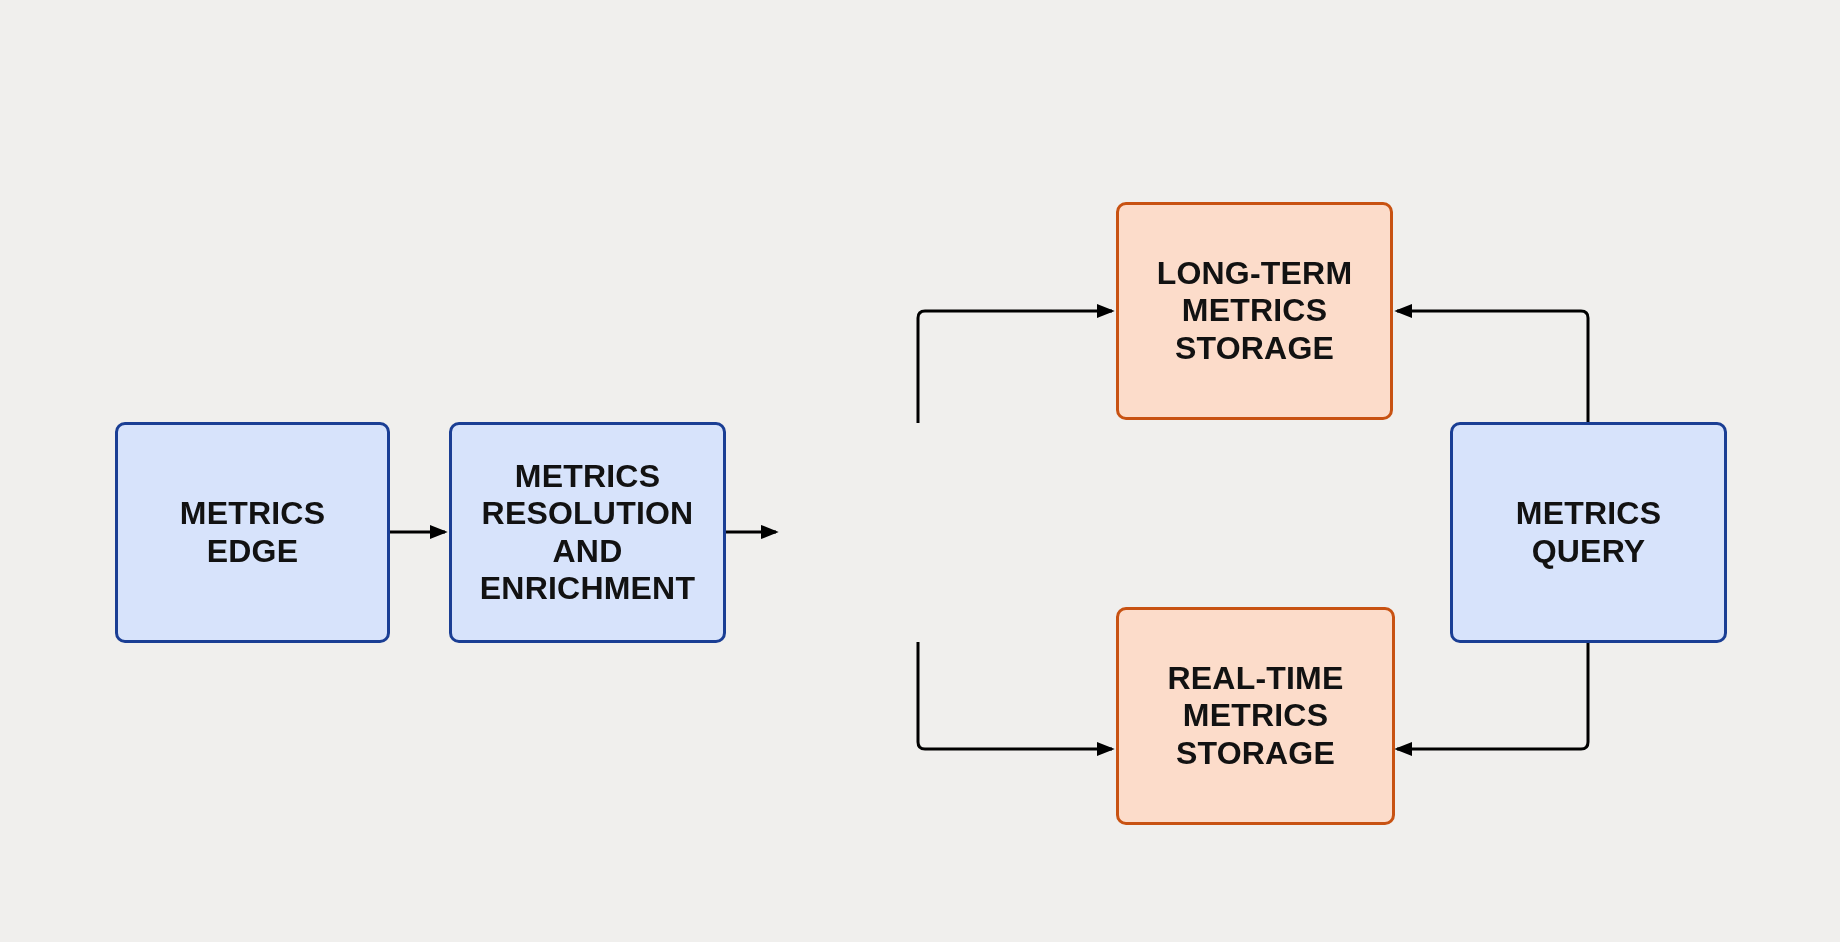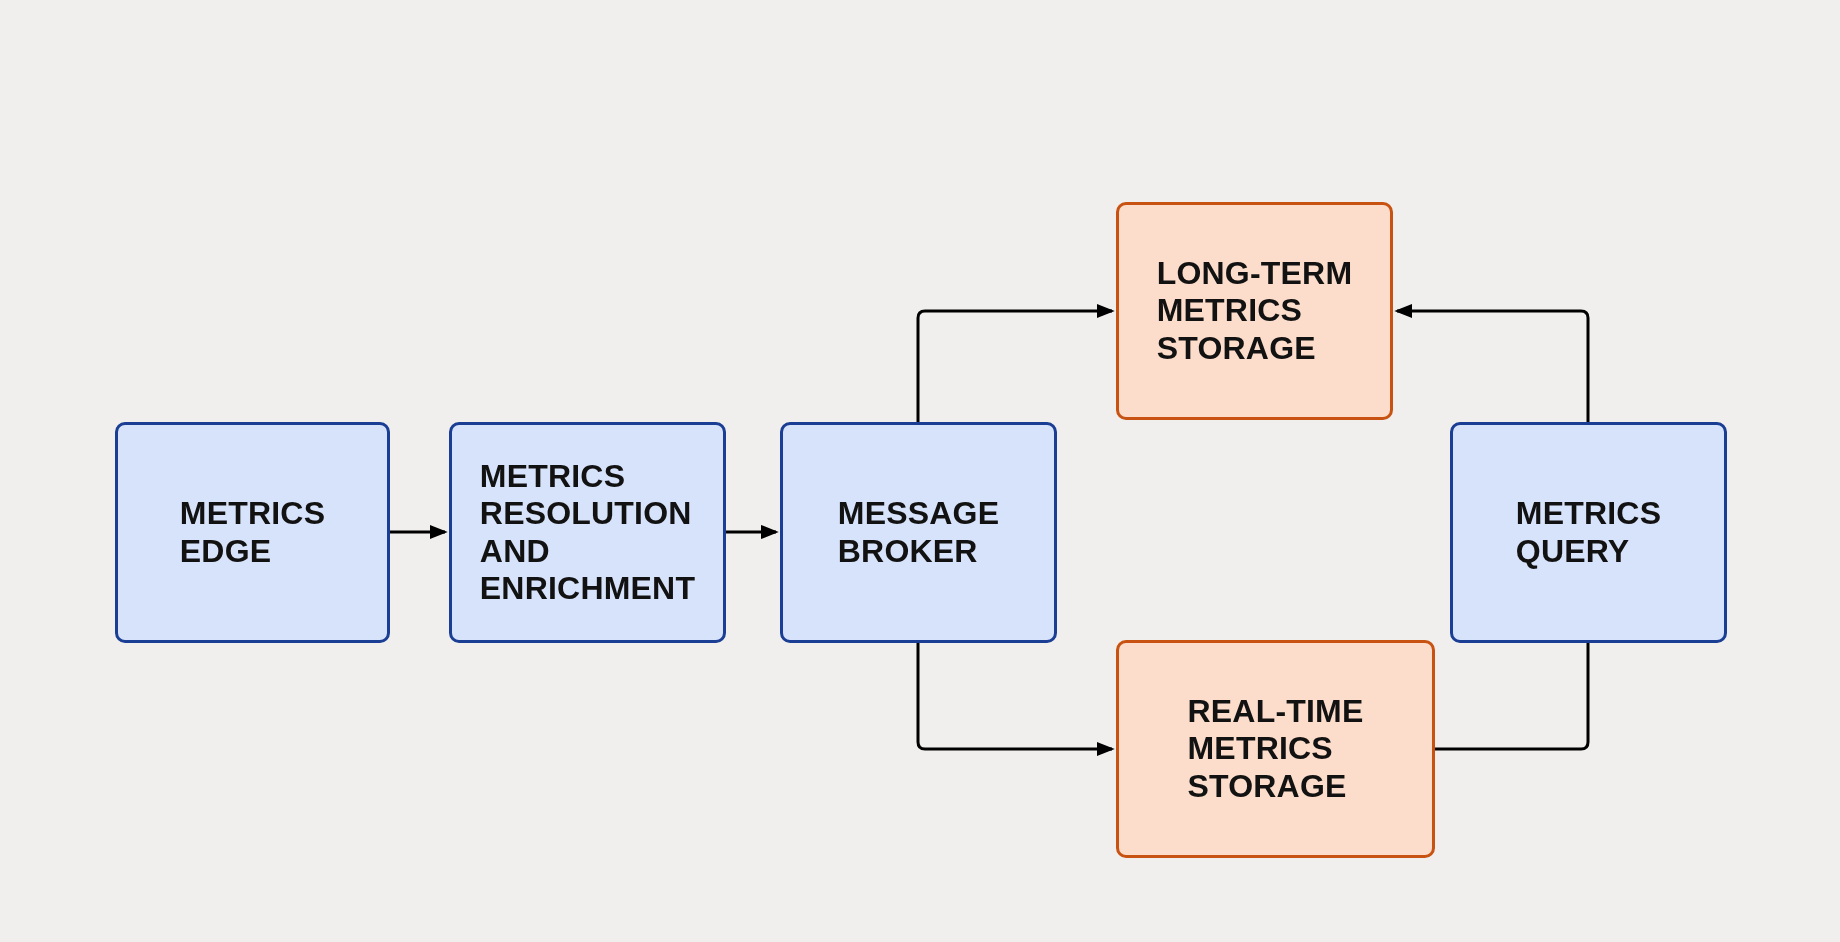--- a/index.html
+++ b/index.html
@@ -43,20 +43,21 @@
     stroke: var(--connector, #000);
     stroke-width: 3;
     stroke-linejoin: round;
   }
   .arrowhead-shape { fill: var(--connector, #000); }
   .node {
     position: absolute;
     display: flex;
     align-items: center;
     justify-content: center;
+    text-align: center;
     border-radius: 10px;
     border: 3px solid;
     padding: 0 8px;
   }
   .node.processing {
     background: var(--processing-fill, #d7e3fb);
     border-color: var(--processing-border, #1a3e94);
   }
   .node.storage {
     background: var(--storage-fill, #fcdcca);
@@ -96,32 +97,28 @@
 EDGE</span>
   </div>
 
   <div class="node processing" style="left:449px; top:422px; width:277px; height:221px;">
     <span class="node-label">METRICS
 RESOLUTION
 AND
 ENRICHMENT</span>
   </div>
 
-  <div class="node processing" style="left:780px; top:422px; width:277px; height:221px;">
-    <span class="node-label">MESSAGE
-BROKER</span>
-  </div>
 
   <div class="node storage" style="left:1116px; top:202px; width:277px; height:218px;">
     <span class="node-label">LONG-TERM
 METRICS
 STORAGE</span>
   </div>
 
-  <div class="node storage" style="left:1116px; top:640px; width:319px; height:218px;">
+  <div class="node storage" style="left:1116px; top:607px; width:279px; height:218px;">
     <span class="node-label">REAL-TIME
 METRICS
 STORAGE</span>
   </div>
 
   <div class="node processing" style="left:1450px; top:422px; width:277px; height:221px;">
     <span class="node-label">METRICS
 QUERY</span>
   </div>
 

